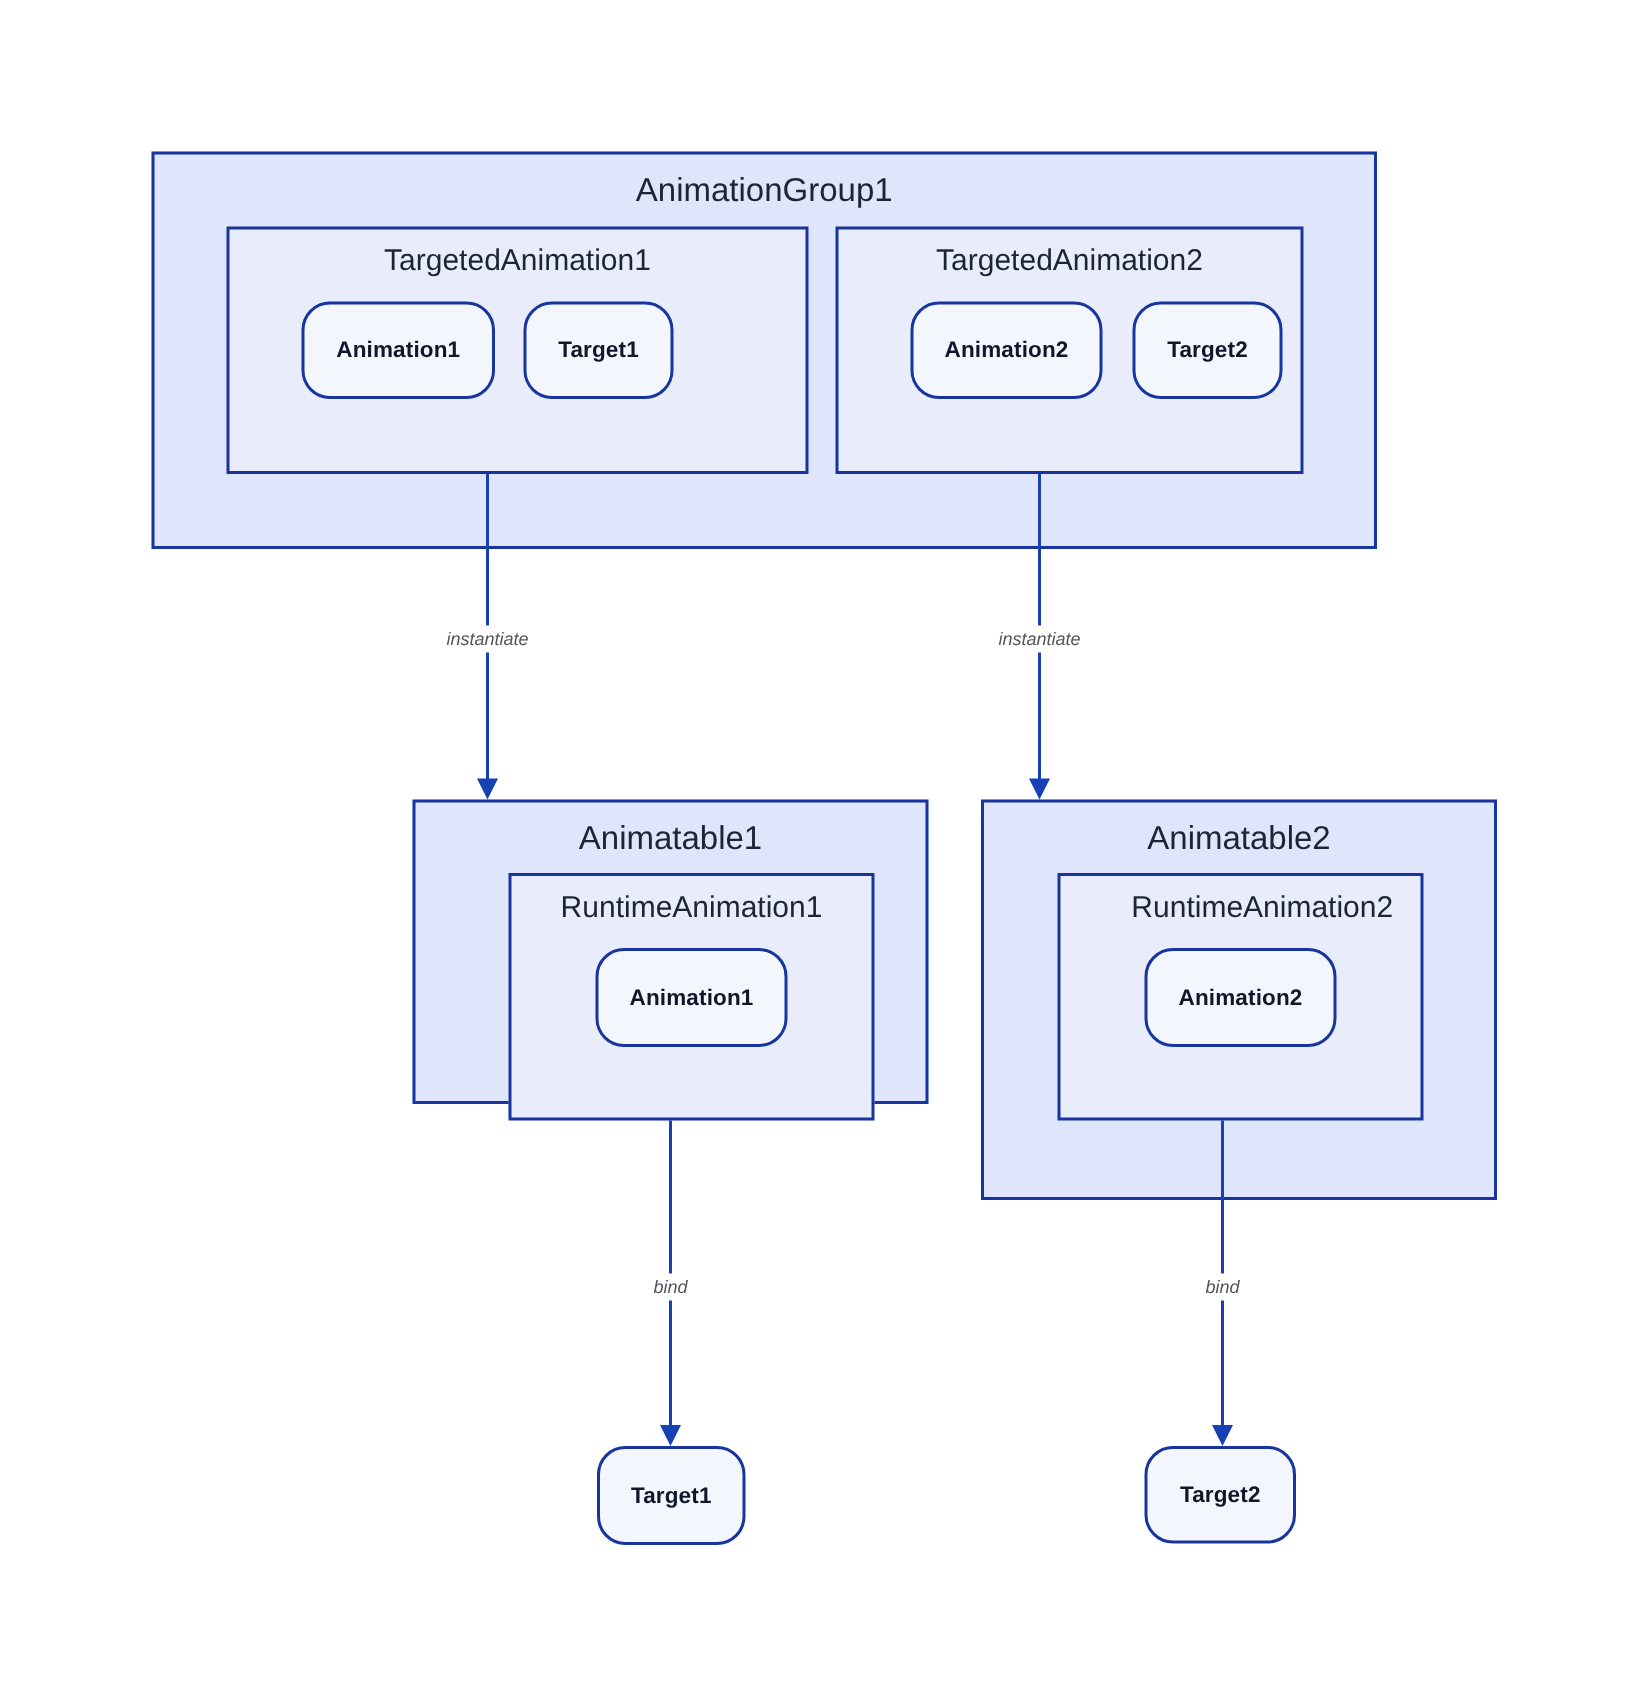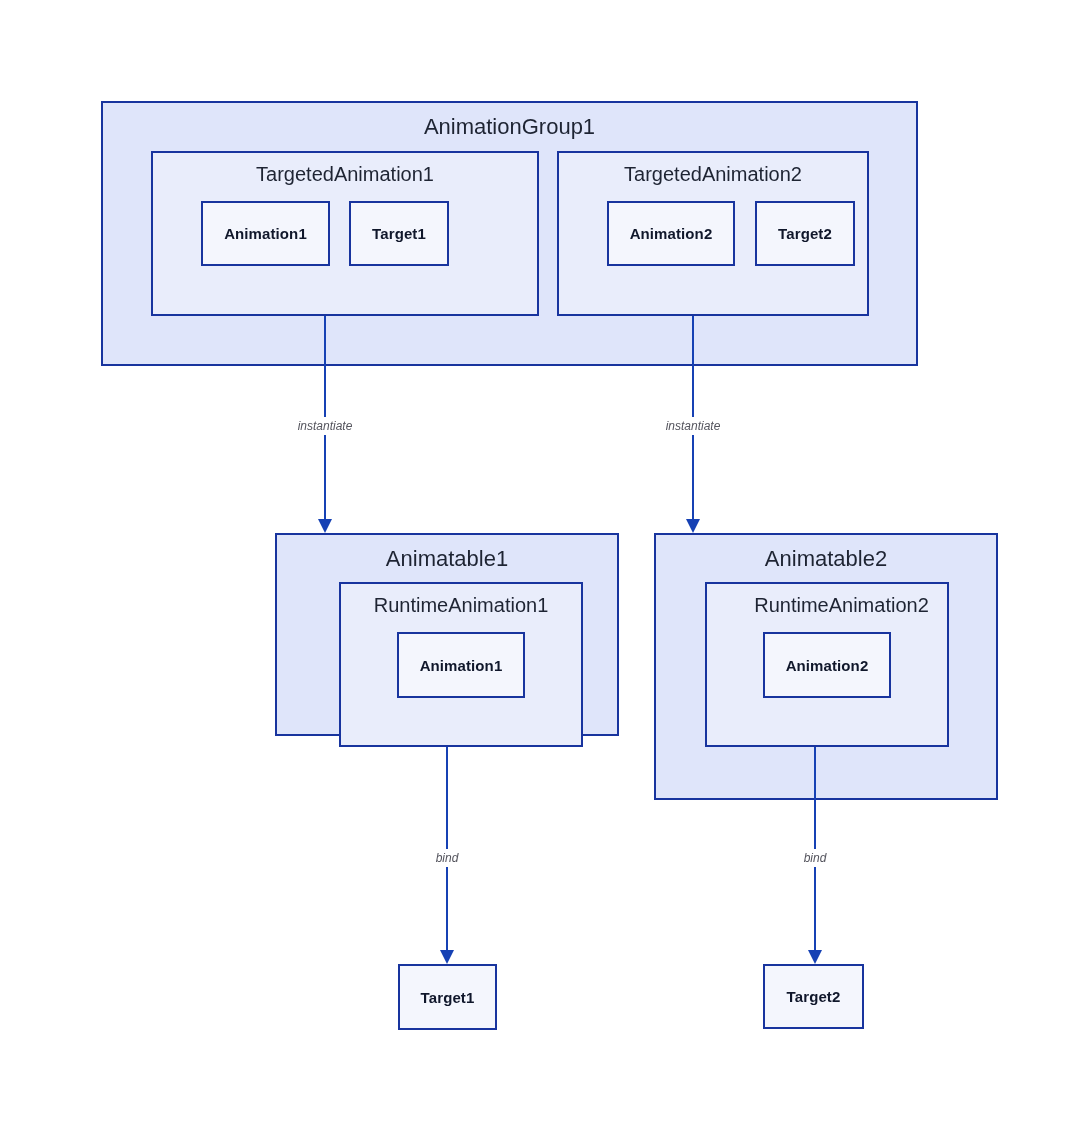--- a/index.html
+++ b/index.html
@@ -20,20 +20,21 @@
   .subgroup { background: var(--subgroup-fill, #e9edfb); }
   .leaf {
     background: var(--leaf-fill, #f4f6fd);
     display: flex;
     align-items: center;
     justify-content: center;
     font-weight: bold;
     font-size: 15px;
     color: var(--leaf-text, #10172b);
     letter-spacing: 0.1px;
+    border-radius: 19px;
   }
   .title {
     text-align: center;
     color: var(--title-text, #1e2433);
     line-height: 1.25;
   }
   .title.lg { font-size: 22px; margin-top: 10px; }
   .title.md { font-size: 20px; margin-top: 9px; }
   .edge-line {
     position: absolute;

